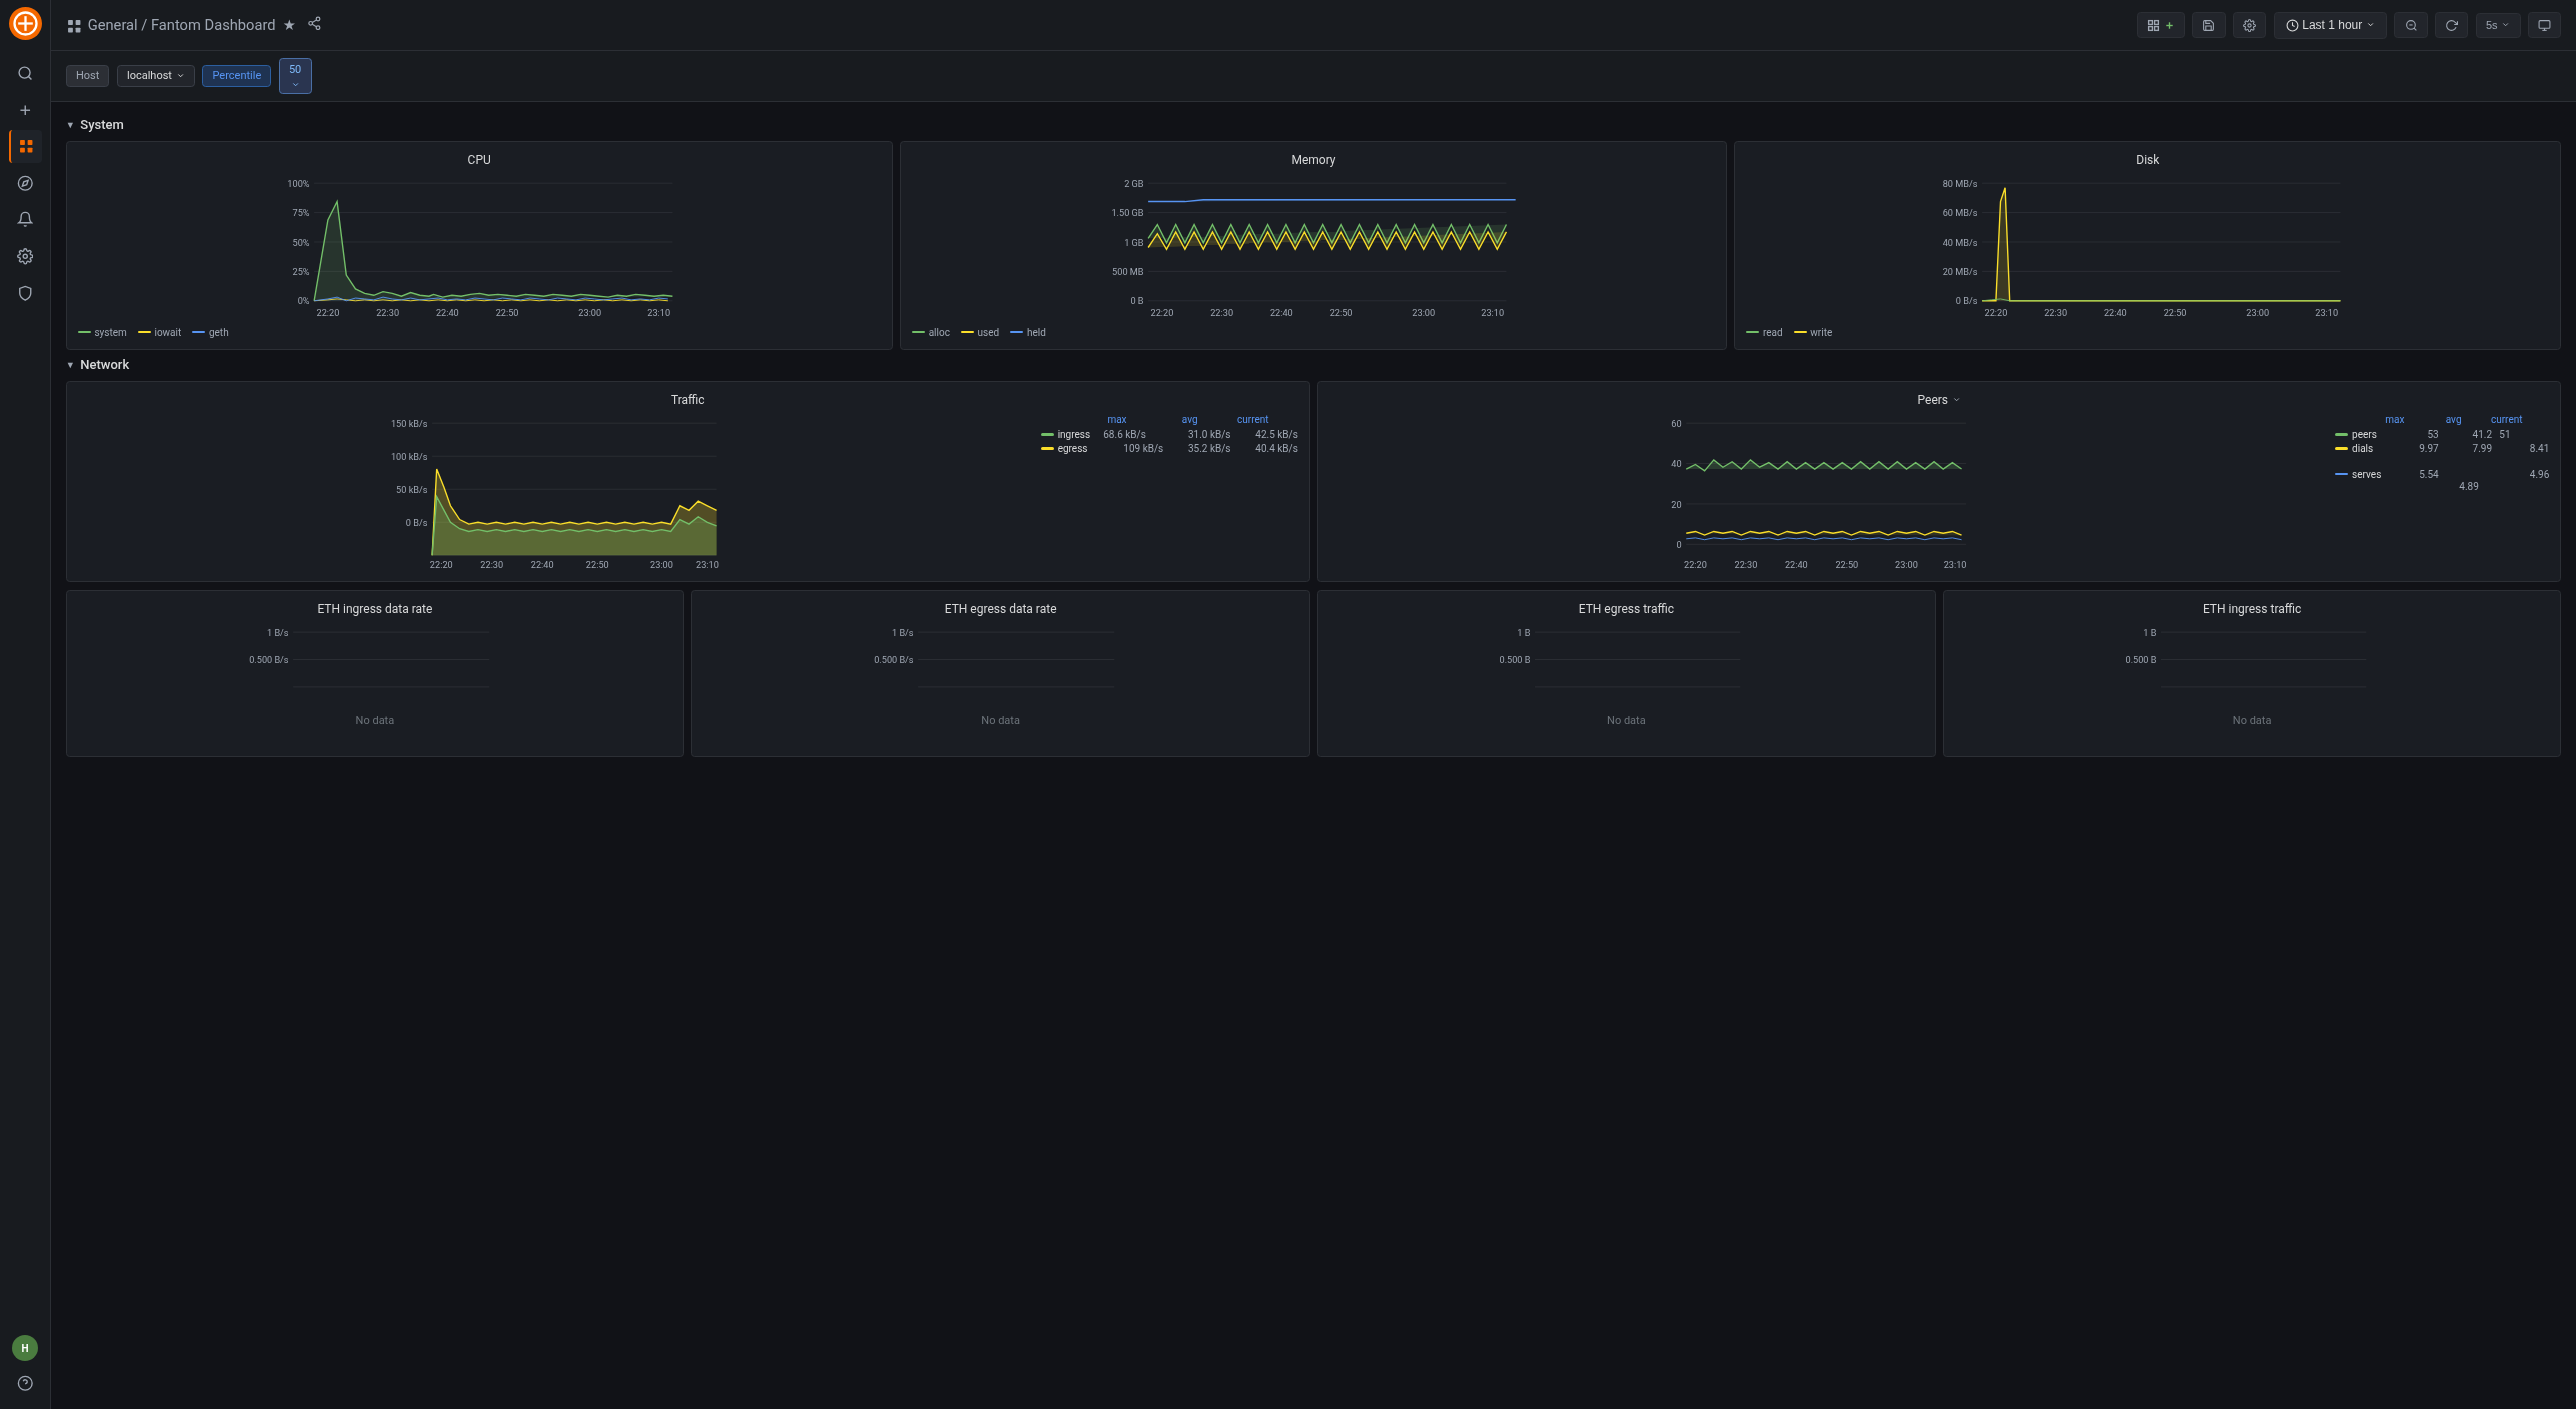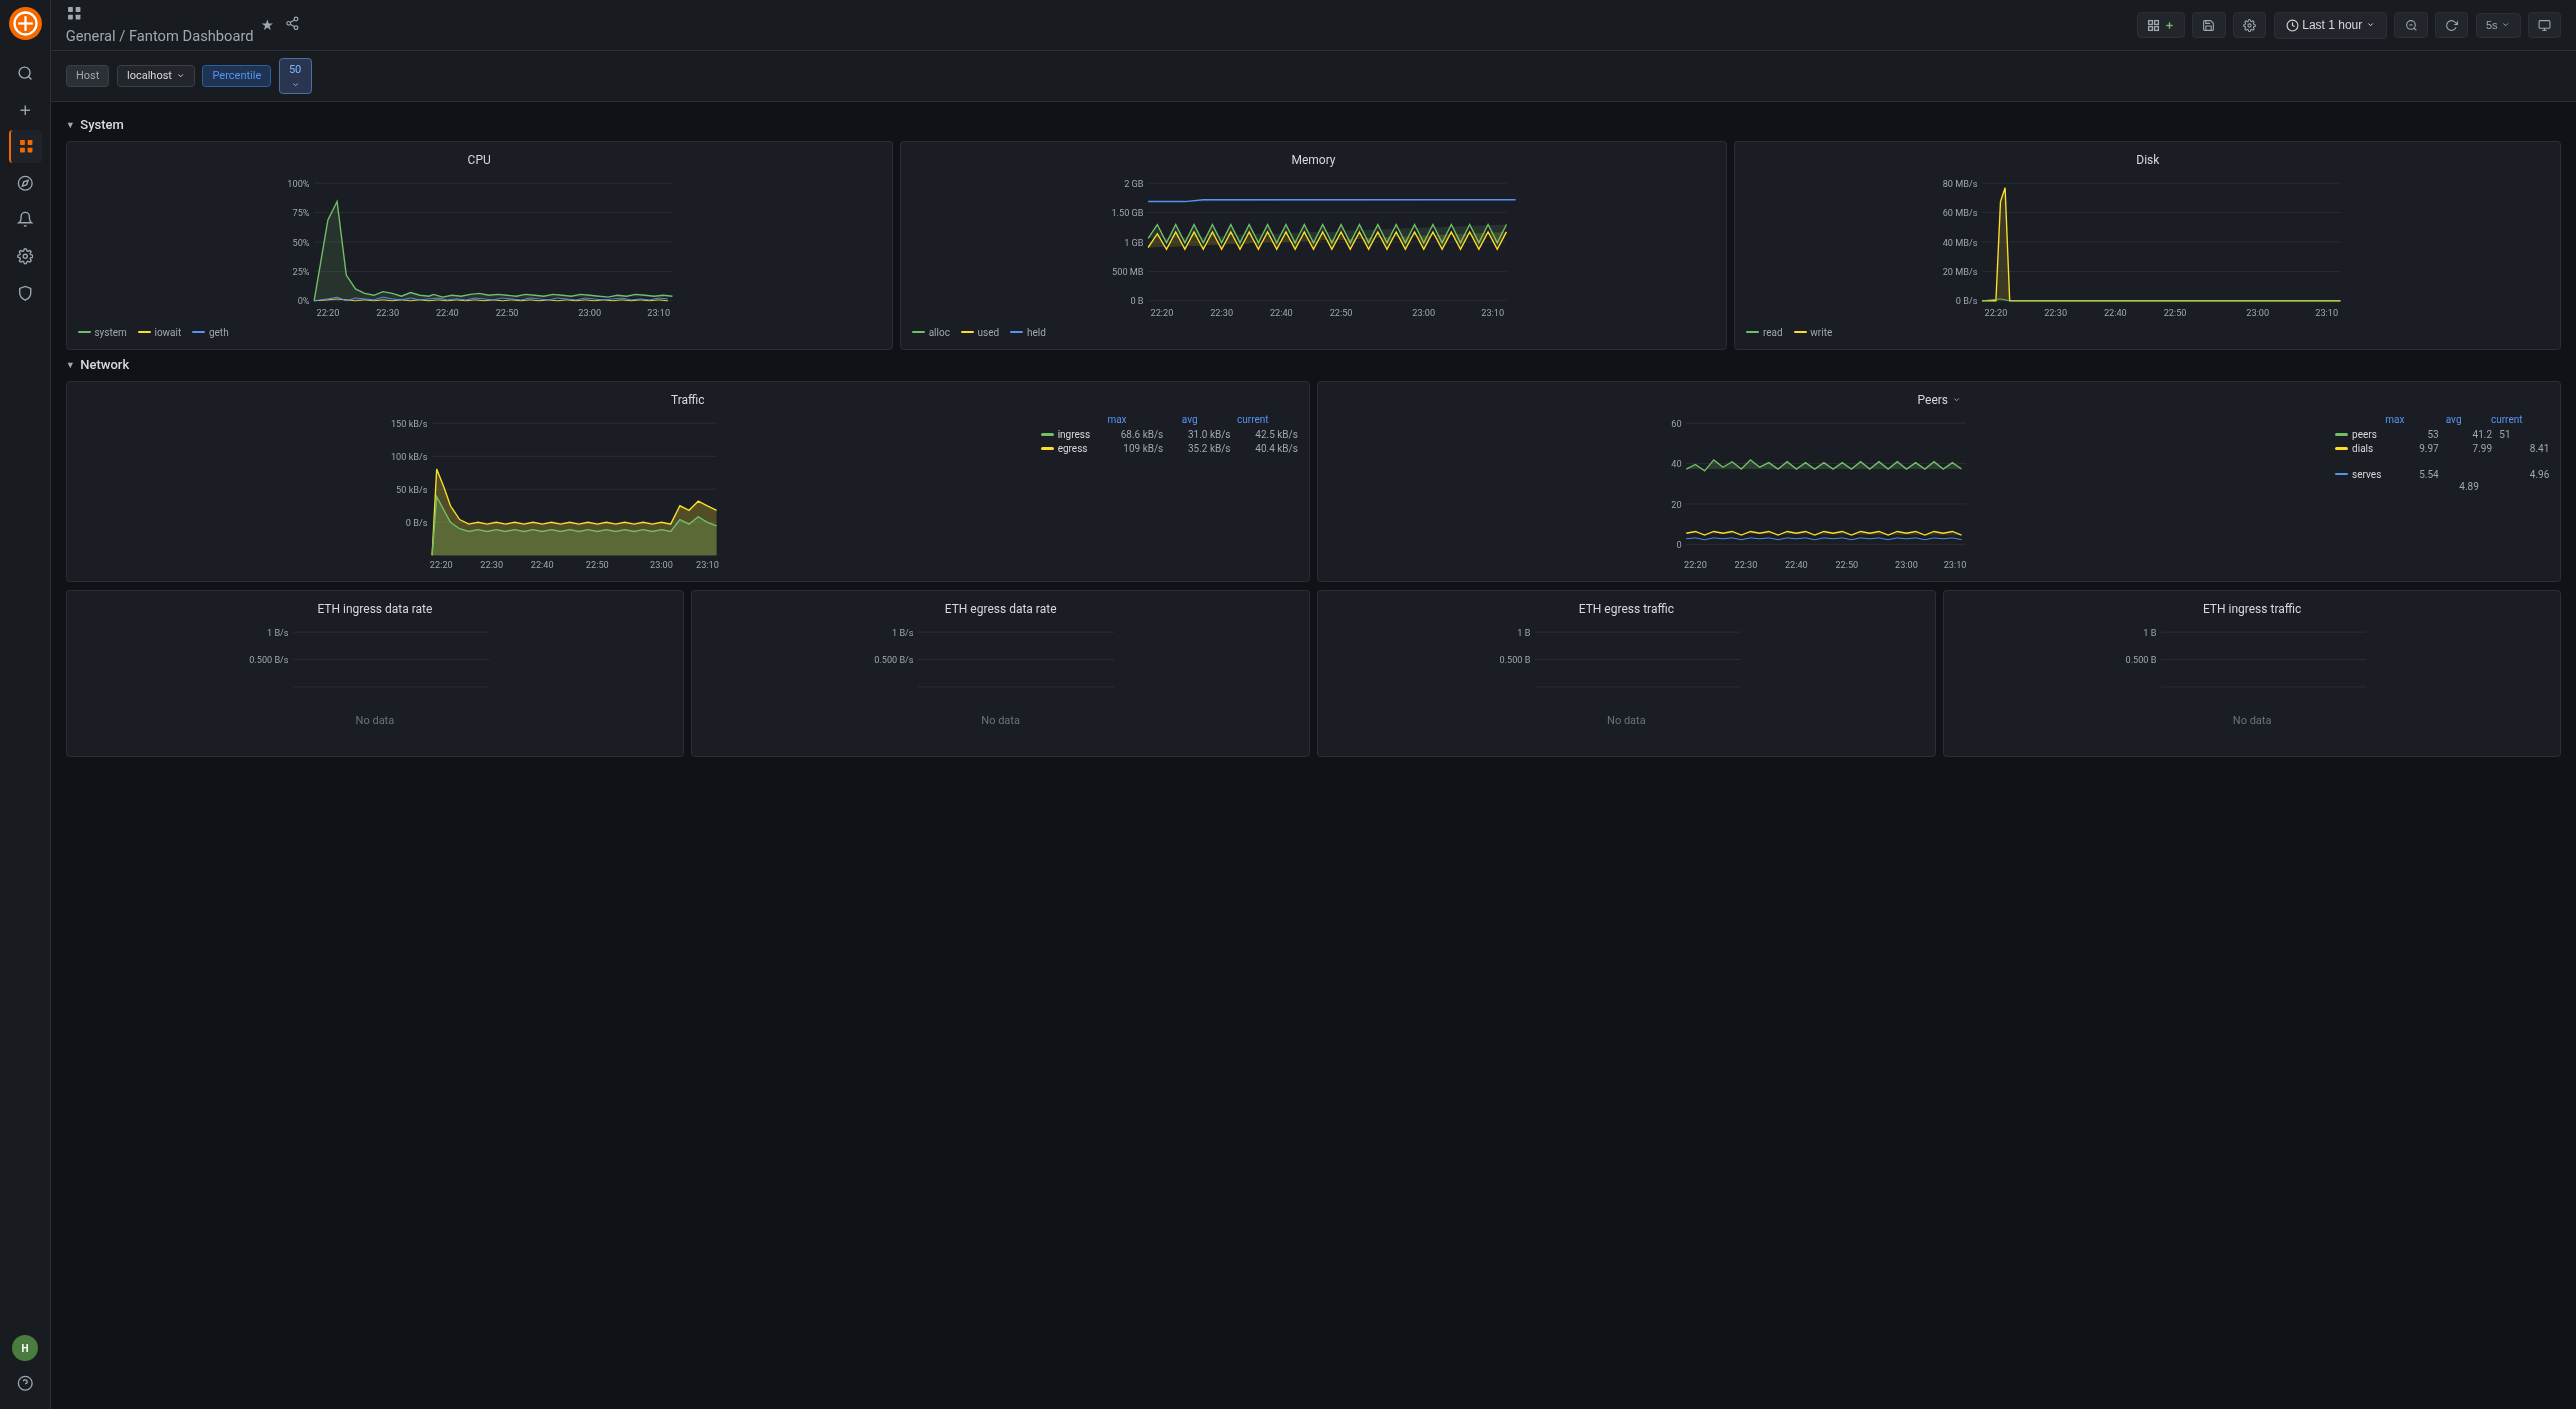--- a/index.html
+++ b/index.html
@@ -80,25 +80,24 @@
       flex-shrink: 0;
     }
     .topbar-left {
       display: flex;
       align-items: center;
       gap: 7.3px;
       flex: 1;
     }
     .breadcrumb {
       display: flex;
-      align-items: flex-start;
+      align-items: flex-end;
       gap: 5.5px;
       font-size: 14.7px;
       color: #d8d9da;
-      flex-direction: column;
     }
     .topbar-actions {
       display: flex;
       align-items: center;
       gap: 7.3px;
     }
     .topbar-btn {
       background: #22252b;
       border: 0.9px solid #2c2f35;
       border-radius: 3.7px;
@@ -654,21 +653,21 @@
             <div class="stats-header">
               <span class="stat-col max-col" style="color:#5794f2; min-width:60px; text-align:right;">max</span>
               <span class="stat-col avg-col" style="color:#5794f2; min-width:60px; text-align:right;">avg</span>
               <span class="stat-col current-col" style="color:#5794f2; min-width:60px; text-align:right;">current</span>
             </div>
             <div class="stats-row">
               <div class="stats-name">
                 <div class="legend-dot" style="background:#73bf69;"></div>
                 <span>ingress</span>
               </div>
-              <span class="stats-val" style="min-width:60px; text-align:right;">68.6 kB/s</span>
+              <span class="stats-val" style="min-width:60px; text-align:left;">68.6 kB/s</span>
               <span class="stats-val" style="min-width:60px; text-align:right;">31.0 kB/s</span>
               <span class="stats-val" style="min-width:60px; text-align:right;">42.5 kB/s</span>
             </div>
             <div class="stats-row">
               <div class="stats-name">
                 <div class="legend-dot" style="background:#fade2a;"></div>
                 <span>egress</span>
               </div>
               <span class="stats-val" style="min-width:60px; text-align:right;">109 kB/s</span>
               <span class="stats-val" style="min-width:60px; text-align:right;">35.2 kB/s</span>

